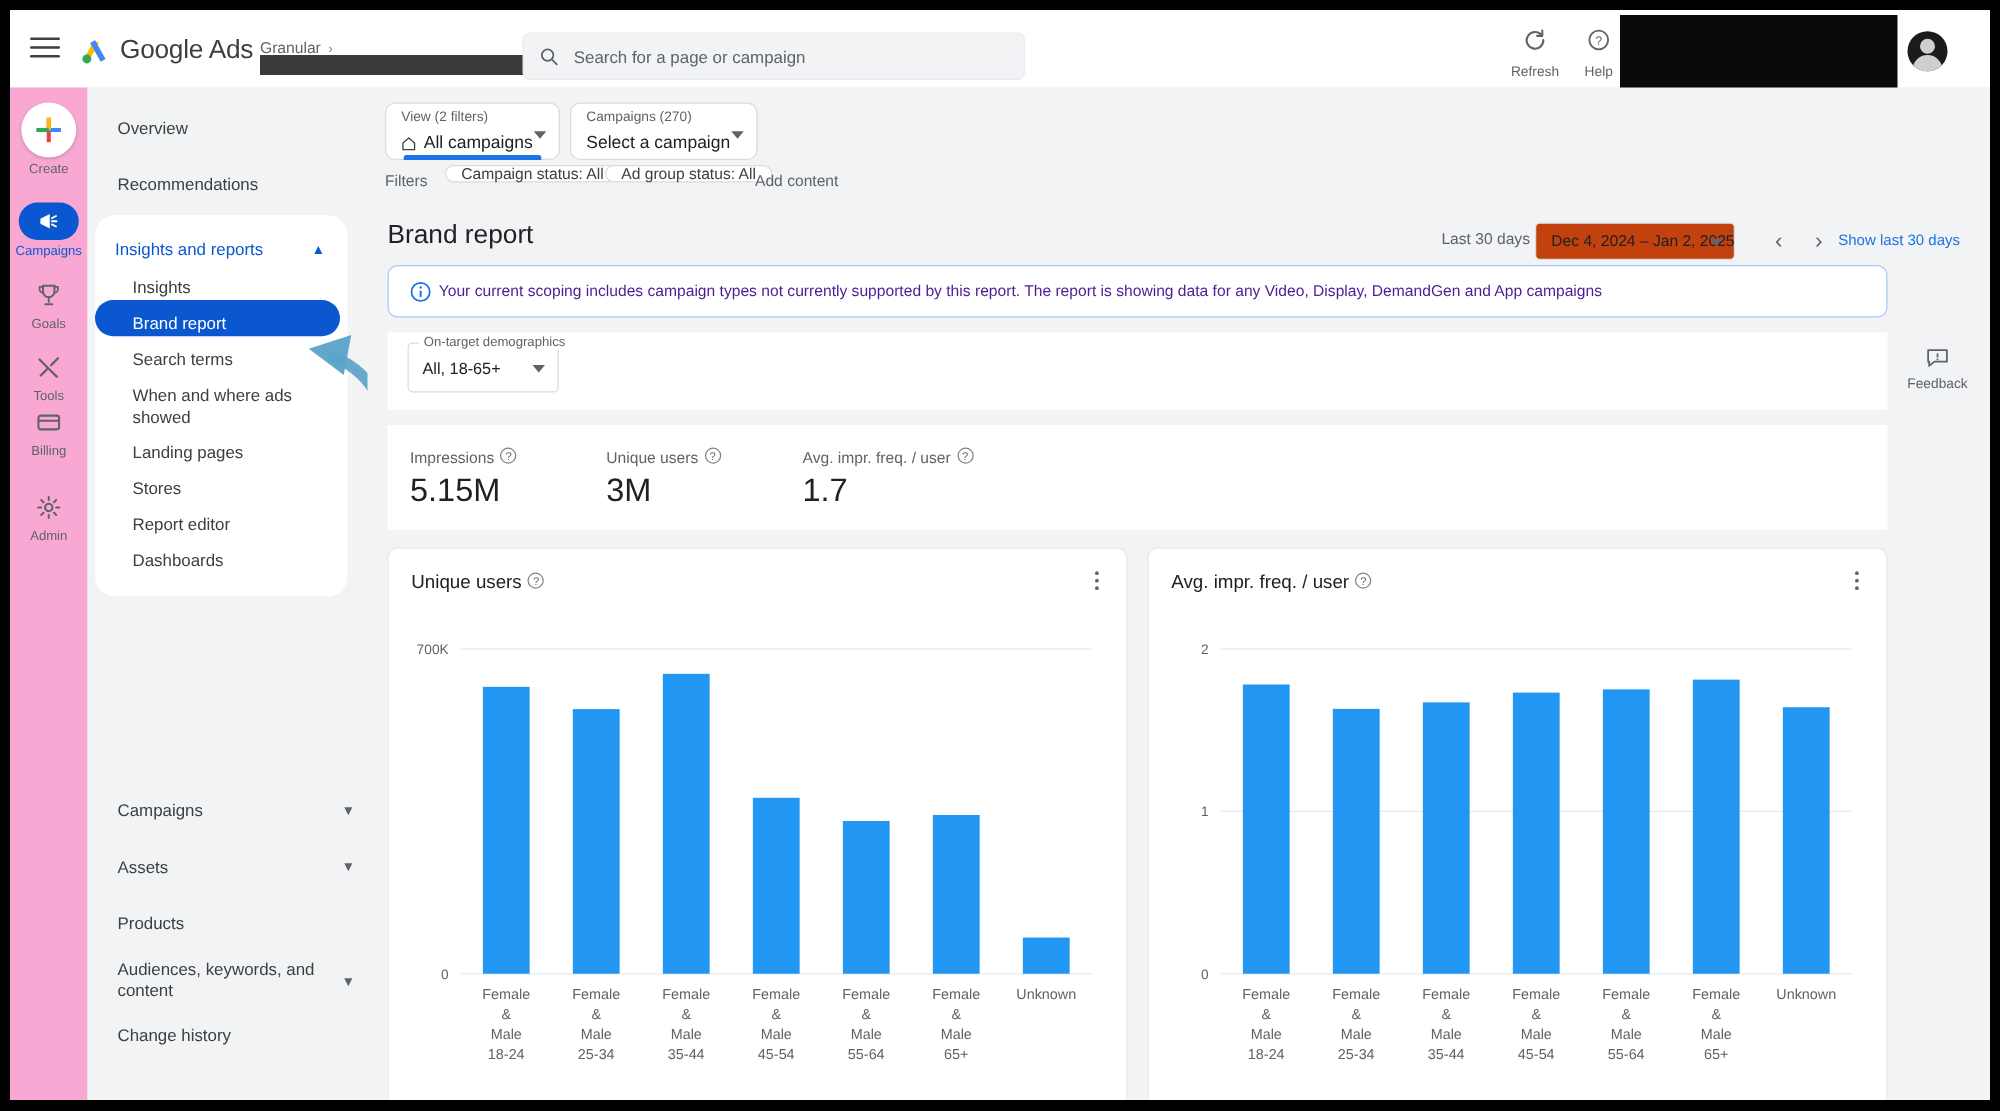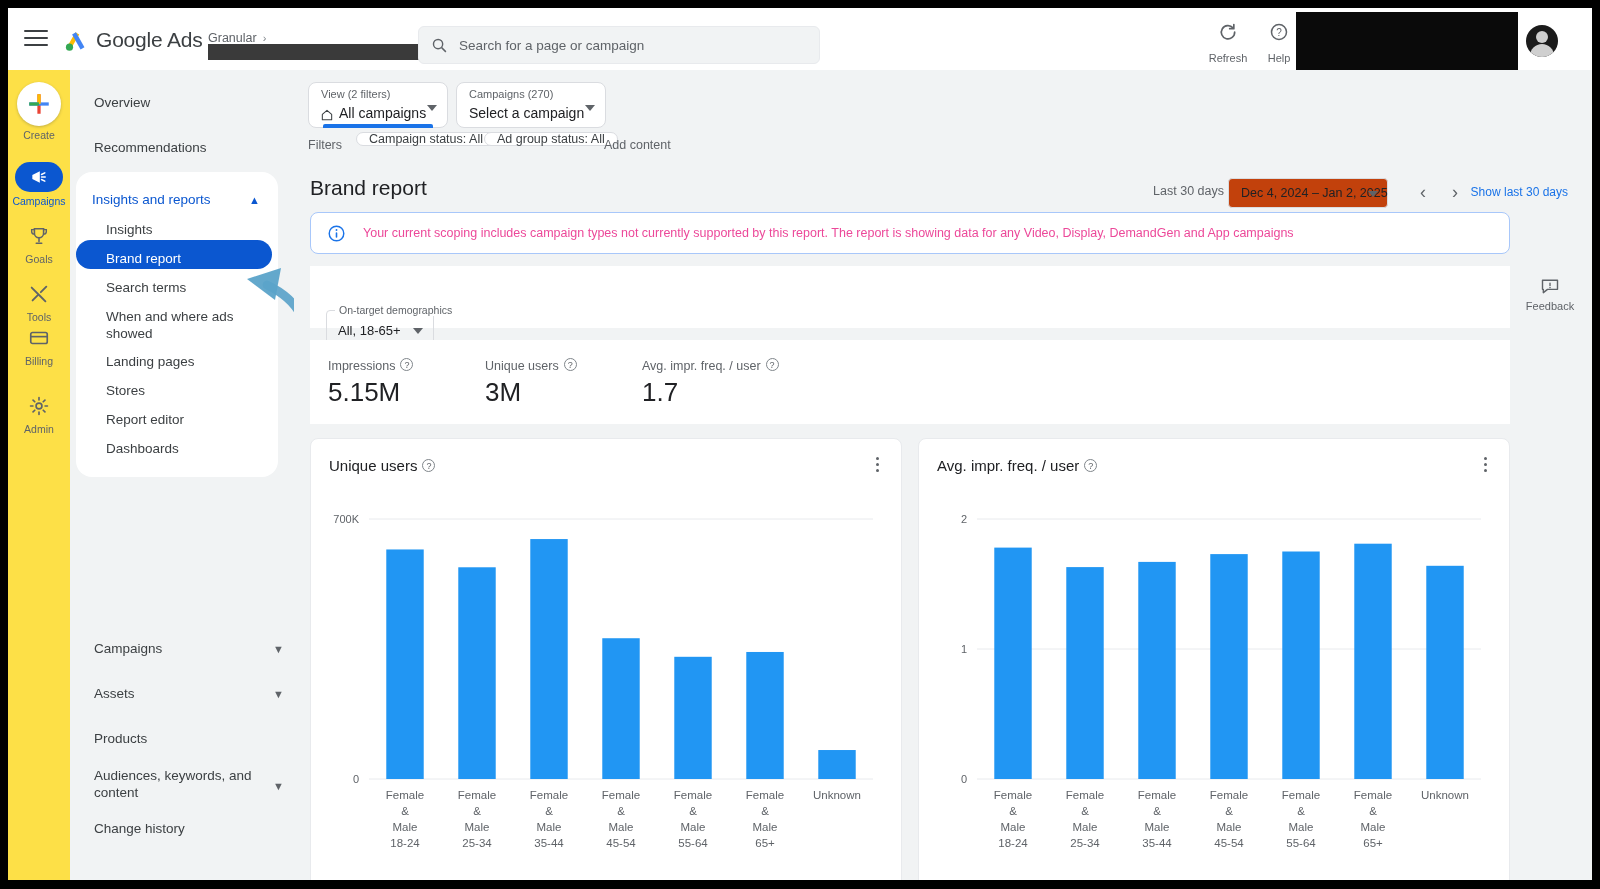--- a/index.html
+++ b/index.html
@@ -70,21 +70,21 @@
     border-radius: 50%; background: #cfcfcf;
   }
   .avatar .body {
     position: absolute; left: 4px; top: 19px; width: 24px; height: 16px;
     border-radius: 12px 12px 0 0; background: #cfcfcf;
   }
 
   
   .rail {
     position: absolute; left: 0; top: 62px; width: 62px; height: 810px;
-    background: #fde047;
+    background: #f9a8d4;
   }
   .rail-item {
     position: absolute; left: 0; width: 62px; text-align: center; cursor: pointer;
   }
   .rail-item .pill {
     width: 44px; height: 44px; margin: 0 auto; border-radius: 50%;
     background: #fff; box-shadow: 0 1px 3px rgba(60,64,67,.3);
     display: flex; align-items: center; justify-content: center;
   }
   .rail-item .pill.sel {
@@ -193,30 +193,30 @@
     position: absolute; right: 10px; top: 7px; font-size: 12px; color: #1a73e8;
     cursor: pointer; white-space: nowrap;
   }
 
   .banner {
     position: absolute; left: 16px; top: 48px; width: 1200px; height: 42px;
     background: #fff; border: 1px solid #a8c7fa; border-radius: 8px;
   }
   .banner .ico { position: absolute; left: 16px; top: 11px; }
   .banner .txt {
-    position: absolute; left: 52px; top: 13px; font-size: 12.5px; color: #ec4899; white-space: nowrap;
+    position: absolute; left: 40px; top: 13px; font-size: 12.5px; color: #4c1d95; white-space: nowrap;
   }
 
   .demo-card {
     position: absolute; left: 16px; top: 102px; width: 1200px; height: 62px;
     background: #fff;
   }
   .demo-field {
-    position: absolute; left: 16px; top: 8px; width: 108px; height: 40px;
-    border: 1px solid #dadce0; border-radius: 4px; cursor: pointer; margin-top: 36px;
+    position: absolute; left: 16px; top: 8px; width: 121px; height: 40px;
+    border: 1px solid #dadce0; border-radius: 4px; cursor: pointer;
   }
   .demo-field .legend {
     position: absolute; left: 8px; top: -7px; background: #fff; padding: 0 4px;
     font-size: 10.5px; color: #5f6368; white-space: nowrap;
   }
   .demo-field .v { position: absolute; left: 11px; top: 12px; font-size: 13px; color: #202124; }
   .demo-field .arw {
     position: absolute; right: 10px; top: 17px; width: 0; height: 0;
     border-left: 5px solid transparent; border-right: 5px solid transparent; border-top: 6px solid #5f6368;
   }

